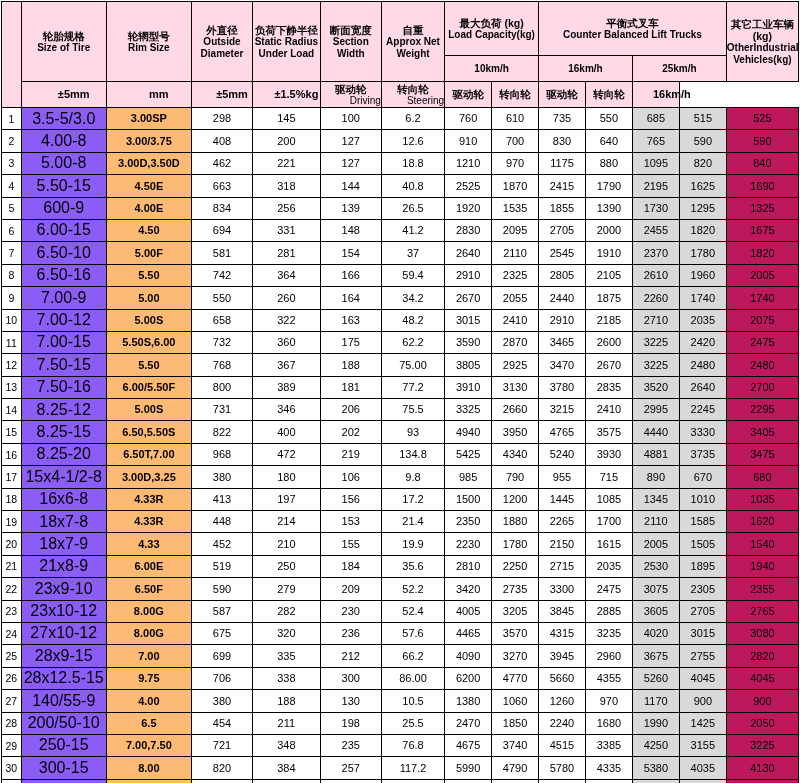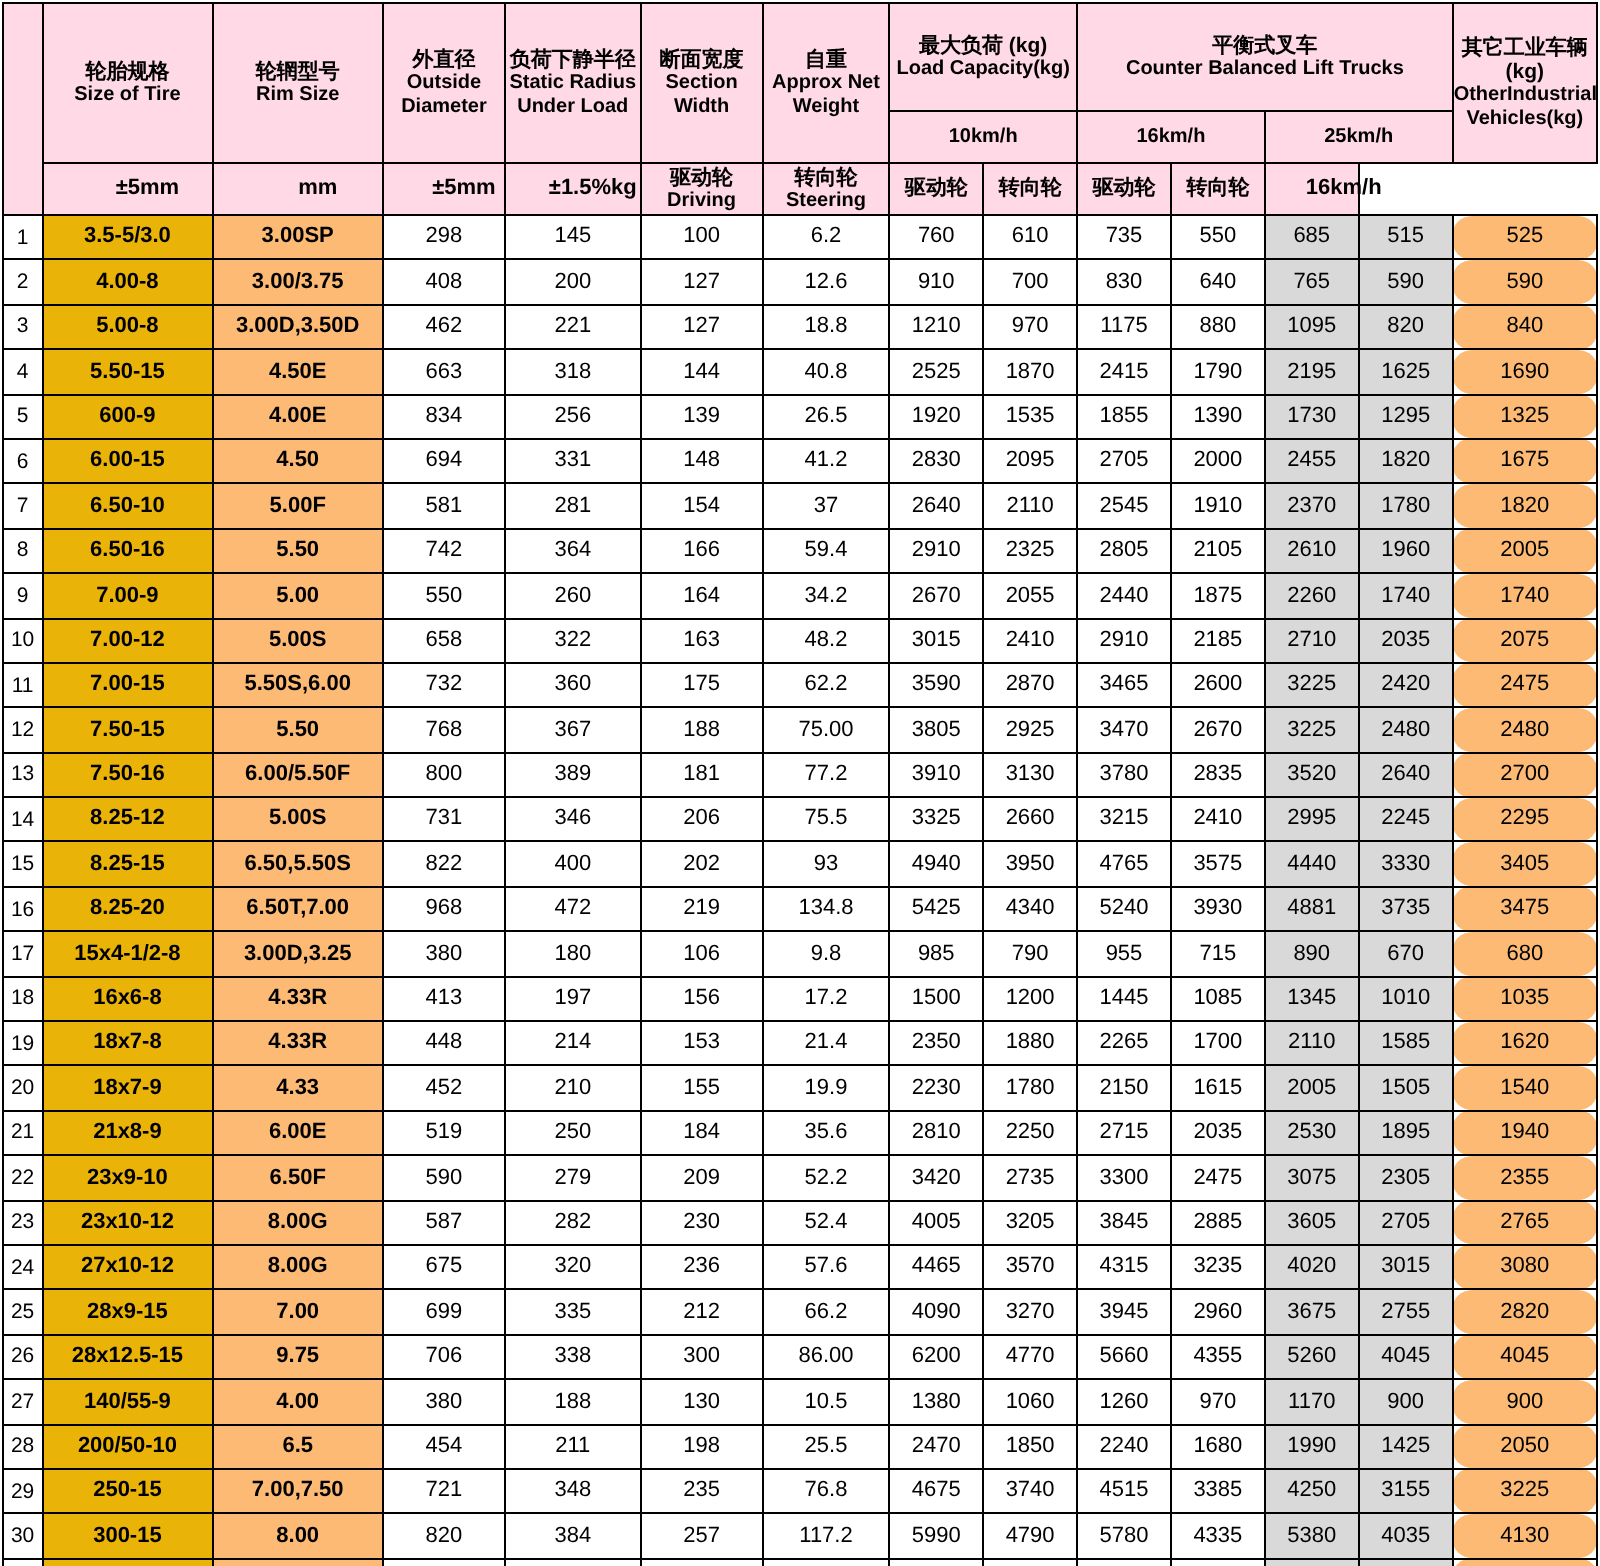--- a/index.html
+++ b/index.html
@@ -28,39 +28,39 @@
     font-weight:bold;
     font-size:10.5px;
   }
   thead td.unit{
     background:#ffd9e6;
     font-weight:bold;
     font-size:11px;
     padding-left:20px;
   }
   .cn{display:block;font-size:10.5px;}
-  .en{display:block;font-size:10px;font-weight:bold;}
+  .en{display:block;font-size:10px;font-weight:normal;text-align:right;}
   .enb{display:block;font-size:10px;font-weight:bold;}
   
   col.idx{width:18px}
   col.tire{width:78px}
   col.rim{width:78px}
   col.od{width:56px}
   col.sr{width:62px}
   col.sw{width:56px}
   col.nw{width:58px}
   col.c{width:43px}
   col.other{width:66px}
 
   td.idx{font-size:10.5px;background:#fff;}
-  td.tire{background:#eab308;font-weight:bold;font-size:11px;}
+  td.tire{background:#8b5cf6;font-weight:normal;font-size:16px;}
   td.rim{background:#fdba74;font-weight:bold;font-size:11px;}
   td.val{background:#fff;font-size:11px;}
   td.grey{background:#d9d9d9;font-size:11px;}
-  td.pink{background:#fdba74;font-size:11px;border-radius:10px;}
+  td.pink{background:#be185d;font-size:11px;}
   tr.r{height:22.4px;}
   tr.h1{height:54px;}
   tr.h2{height:26px;}
   tr.h3{height:26px;}
 </style>
 </head>
 <body>
 
 <table>
   <colgroup>

